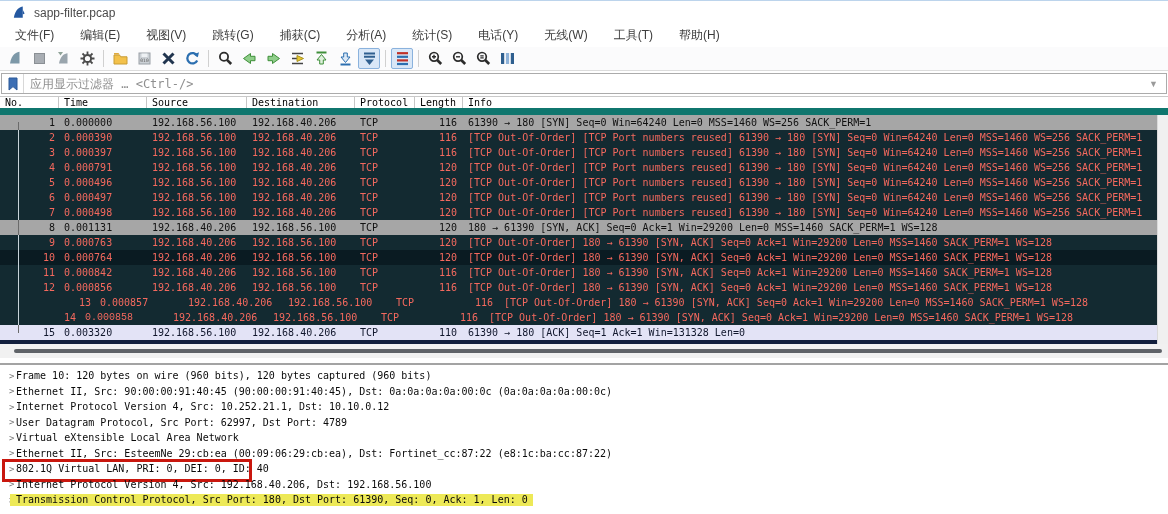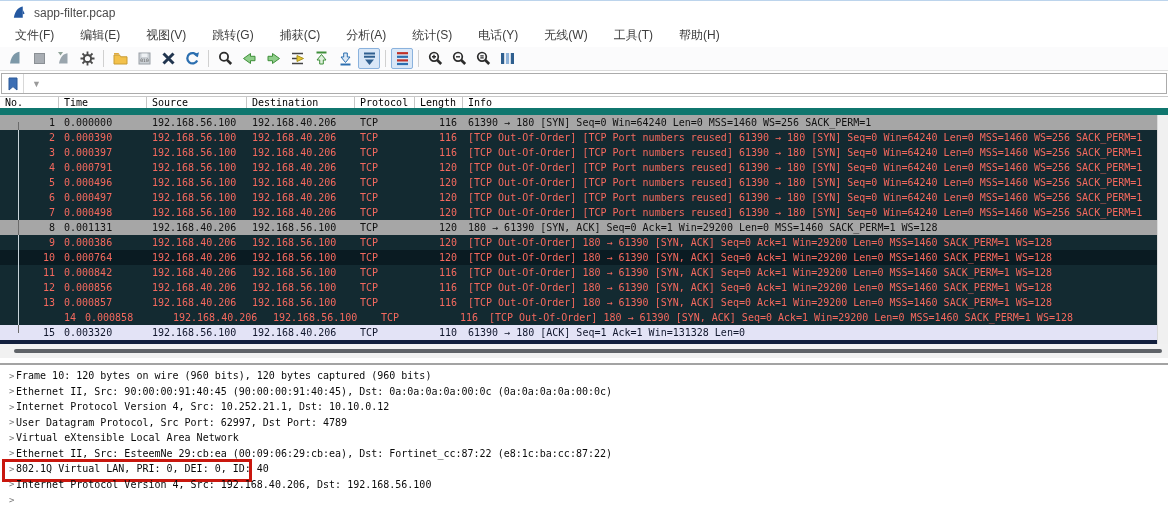--- a/index.html
+++ b/index.html
@@ -269,20 +269,21 @@
       </div>
     </div>
 
   <div class="filterbar">
     <div class="filter-box">
       <span class="fb-bookmark">
         <svg width="12" height="14" viewBox="0 0 12 14">
             <path d="M2 1 h8 v12 l-4-3.4 L2 13 Z" fill="#3d6fb4" stroke="#2c5a99"></path>
           </svg>
       </span>
+      <input class="filter-input" type="text" value="" placeholder="应用显示过滤器 … &lt;Ctrl-/&gt;" style="">
       <span class="fb-arrow">▼</span>
     </div>
   </div>
 
   <div class="pheader">
       <div class="hcell" style="width: 59px;">No.</div>
       <div class="hcell" style="width: 88px;">Time</div>
       <div class="hcell" style="width: 100px;">Source</div>
       <div class="hcell" style="width: 108px;">Destination</div>
       <div class="hcell" style="width: 60px;">Protocol</div>
@@ -368,21 +369,21 @@
           <div class="pcell c-pad" style="width: 88px;">0.001131</div>
           <div class="pcell c-pad" style="width: 100px;">192.168.40.206</div>
           <div class="pcell c-pad" style="width: 108px;">192.168.56.100</div>
           <div class="pcell c-pad" style="width: 60px;">TCP</div>
           <div class="pcell c-len" style="width: 48px;">120</div>
           <div class="pcell c-pad c-info" style="width: auto;">180 → 61390 [SYN, ACK] Seq=0 Ack=1 Win=29200 Len=0 MSS=1460 SACK_PERM=1 WS=128</div>
         </div>
         <div class="prow bad">
           <span class="conv"></span>
           <div class="pcell c-no" style="width: 59px;">9</div>
-          <div class="pcell c-pad" style="width: 88px;">0.000386</div>
+          <div class="pcell c-pad" style="width: 88px;">0.000763</div>
           <div class="pcell c-pad" style="width: 100px;">192.168.40.206</div>
           <div class="pcell c-pad" style="width: 108px;">192.168.56.100</div>
           <div class="pcell c-pad" style="width: 60px;">TCP</div>
           <div class="pcell c-len" style="width: 48px;">120</div>
           <div class="pcell c-pad c-info" style="width: auto;">[TCP Out-Of-Order] 180 → 61390 [SYN, ACK] Seq=0 Ack=1 Win=29200 Len=0 MSS=1460 SACK_PERM=1 WS=128</div>
         </div>
         <div class="prow badsel">
           <span class="conv"></span>
           <div class="pcell c-no" style="width: 59px;">10</div>
           <div class="pcell c-pad" style="width: 88px;">0.000764</div>
@@ -407,32 +408,32 @@
           <div class="pcell c-no" style="width: 59px;">12</div>
           <div class="pcell c-pad" style="width: 88px;">0.000856</div>
           <div class="pcell c-pad" style="width: 100px;">192.168.40.206</div>
           <div class="pcell c-pad" style="width: 108px;">192.168.56.100</div>
           <div class="pcell c-pad" style="width: 60px;">TCP</div>
           <div class="pcell c-len" style="width: 48px;">116</div>
           <div class="pcell c-pad c-info" style="width: auto;">[TCP Out-Of-Order] 180 → 61390 [SYN, ACK] Seq=0 Ack=1 Win=29200 Len=0 MSS=1460 SACK_PERM=1 WS=128</div>
         </div>
         <div class="prow bad">
           <span class="conv"></span>
-          <div class="pcell c-no" style="width: 59px;">13</div>
+          <div class="pcell c-no" style="width: 59px; margin-left: 36px;">13</div>
           <div class="pcell c-pad" style="width: 88px;">0.000857</div>
           <div class="pcell c-pad" style="width: 100px;">192.168.40.206</div>
           <div class="pcell c-pad" style="width: 108px;">192.168.56.100</div>
           <div class="pcell c-pad" style="width: 60px;">TCP</div>
           <div class="pcell c-len" style="width: 48px;">116</div>
           <div class="pcell c-pad c-info" style="width: auto;">[TCP Out-Of-Order] 180 → 61390 [SYN, ACK] Seq=0 Ack=1 Win=29200 Len=0 MSS=1460 SACK_PERM=1 WS=128</div>
         </div>
         <div class="prow bad">
           <span class="conv"></span>
           <div class="pcell c-no" style="width: 59px; margin-left: 21px;">14</div>
-          <div class="pcell c-pad" style="width: 88px;">0.000858</div>
+          <div class="pcell c-pad" style="width: 88px; font-family: Liberation Mono, monospace;">0.000858</div>
           <div class="pcell c-pad" style="width: 100px;">192.168.40.206</div>
           <div class="pcell c-pad" style="width: 108px;">192.168.56.100</div>
           <div class="pcell c-pad" style="width: 60px;">TCP</div>
           <div class="pcell c-len" style="width: 48px;">116</div>
           <div class="pcell c-pad c-info" style="width: auto;">[TCP Out-Of-Order] 180 → 61390 [SYN, ACK] Seq=0 Ack=1 Win=29200 Len=0 MSS=1460 SACK_PERM=1 WS=128</div>
         </div>
         <div class="prow ack last">
           <span class="conv"></span>
           <div class="pcell c-no" style="width: 59px;">15</div>
           <div class="pcell c-pad" style="width: 88px;">0.003320</div>
@@ -480,16 +481,17 @@
       <div class="dline boxed">
         <span class="chev">&gt;</span>
         <span class="dtext">802.1Q Virtual LAN, PRI: 0, DEI: 0, ID: 40</span>
       </div>
       <div class="dline">
         <span class="chev">&gt;</span>
         <span class="dtext">Internet Protocol Version 4, Src: 192.168.40.206, Dst: 192.168.56.100</span>
       </div>
       <div class="dline hl">
         <span class="chev">&gt;</span>
+        <span class="dtext">Transmission Control Protocol, Src Port: 180, Dst Port: 61390, Seq: 0, Ack: 1, Len: 0</span>
       </div>
     </div>
 
 </div>
 
 </body></html>

